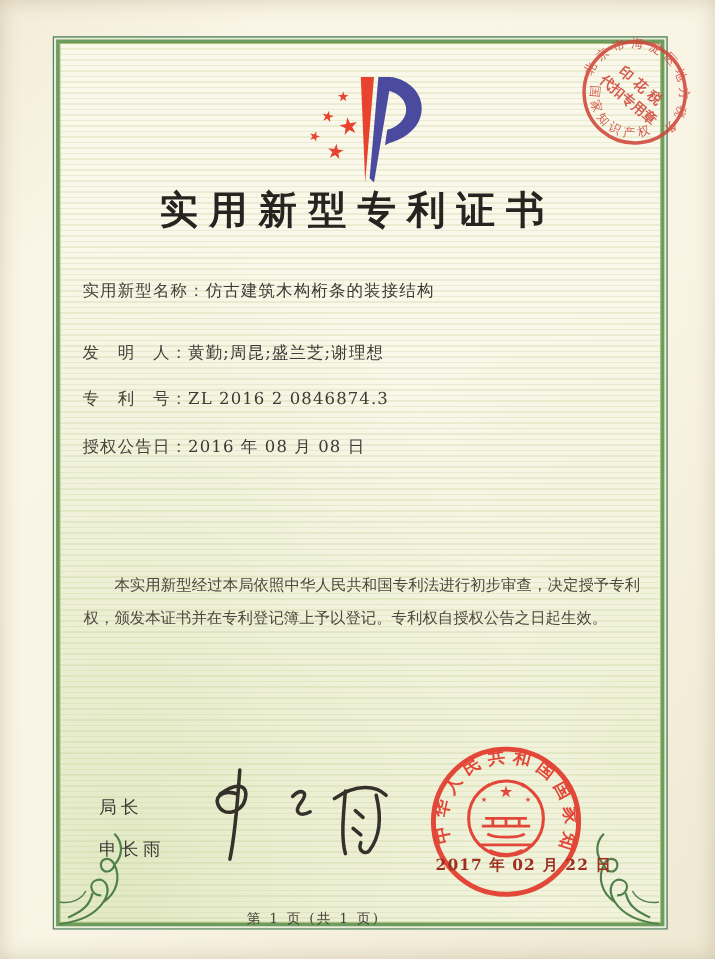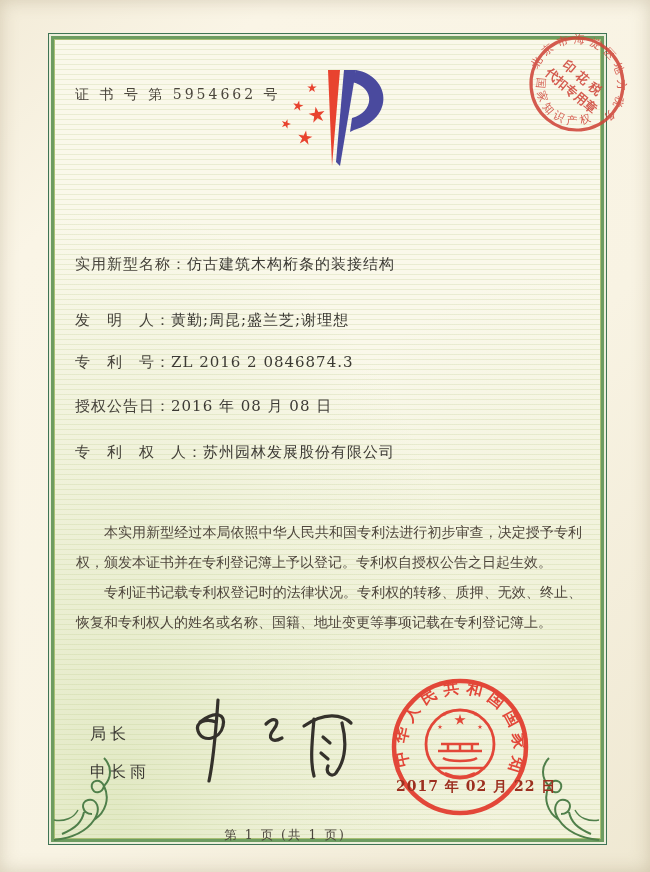--- a/index.html
+++ b/index.html
@@ -44,57 +44,53 @@
   .corner-l{left:52px;top:742px;}
   .corner-r{left:506px;top:742px;transform:scaleX(-1);}
 </style>
 </head>
 <body>
 
 <div class="page">
 
   <div class="frame"></div>
 
-  <div class="abs cert-no">证 书 号 第 5954662 号</div>
 
   <svg class="abs logo" width="126" height="110" viewBox="0 0 126 110">
     <g fill="#e8432f">
       <path transform="translate(40,22) scale(5)" d="M0,-1 L0.22,-0.31 0.95,-0.31 0.36,0.12 0.59,0.81 0,0.38 -0.59,0.81 -0.36,0.12 -0.95,-0.31 -0.22,-0.31 Z"></path>
       <path transform="translate(26,40) scale(5.5) rotate(12)" d="M0,-1 L0.22,-0.31 0.95,-0.31 0.36,0.12 0.59,0.81 0,0.38 -0.59,0.81 -0.36,0.12 -0.95,-0.31 -0.22,-0.31 Z"></path>
       <path transform="translate(45,49) scale(8.5) rotate(-10)" d="M0,-1 L0.22,-0.31 0.95,-0.31 0.36,0.12 0.59,0.81 0,0.38 -0.59,0.81 -0.36,0.12 -0.95,-0.31 -0.22,-0.31 Z"></path>
       <path transform="translate(14,58) scale(5) rotate(18)" d="M0,-1 L0.22,-0.31 0.95,-0.31 0.36,0.12 0.59,0.81 0,0.38 -0.59,0.81 -0.36,0.12 -0.95,-0.31 -0.22,-0.31 Z"></path>
       <path transform="translate(33,72) scale(7.5) rotate(8)" d="M0,-1 L0.22,-0.31 0.95,-0.31 0.36,0.12 0.59,0.81 0,0.38 -0.59,0.81 -0.36,0.12 -0.95,-0.31 -0.22,-0.31 Z"></path>
       <polygon points="56,4 68,4 60,100"></polygon>
     </g>
     <g fill="#4a4a9e">
       <polygon points="72,4 84,4 68,100 64,96"></polygon>
       <path d="M84,4 C118,10 124,52 82,64 L78,66 L80,52 C102,46 104,22 80,16 Z"></path>
     </g>
   </svg>
 
+  <div class="abs title">实用新型专利证书</div>
 
   <div class="abs field f0">
     <span class="lbl">实用新型名称：</span><span class="val">仿古建筑木构桁条的装接结构</span>
   </div>
   <div class="abs field f1">
     <span class="lbl">发　明　人：</span><span class="val">黄勤;周昆;盛兰芝;谢理想</span>
   </div>
   <div class="abs field f2">
     <span class="lbl">专　利　号：</span><span class="val">ZL 2016 2 0846874.3</span>
   </div>
   <div class="abs field f3">
     <span class="lbl">授权公告日：</span><span class="val">2016 年 08 月 08 日</span>
   </div>
-  <div class="abs field f4">
-    <span class="lbl">专　利　权　人：</span><span class="val">苏州园林发展股份有限公司</span>
-  </div>
 
   <div class="abs paras">
     <p>本实用新型经过本局依照中华人民共和国专利法进行初步审查，决定授予专利权，颁发本证书并在专利登记簿上予以登记。专利权自授权公告之日起生效。</p>
-    <p>专利证书记载专利权登记时的法律状况。专利权的转移、质押、无效、终止、恢复和专利权人的姓名或名称、国籍、地址变更等事项记载在专利登记簿上。</p>
   </div>
 
   <div class="abs sig-title">局长</div>
   <div class="abs sig-name">申长雨</div>
 
   <svg class="abs autograph" width="195" height="100" viewBox="0 0 195 100" fill="none" stroke="#34312b" stroke-width="3.2" stroke-linecap="round">
     <path d="M28,34 C44,22 54,26 51,38 C48,52 30,55 26,43 C23,34 34,30 44,34"></path>
     <path d="M46,12 C44,40 42,70 37,93"></path>
     <path d="M94,36 C102,28 109,32 102,41 C94,51 101,55 110,50"></path>
     <path d="M132,38 C152,24 170,26 179,35"></path>

